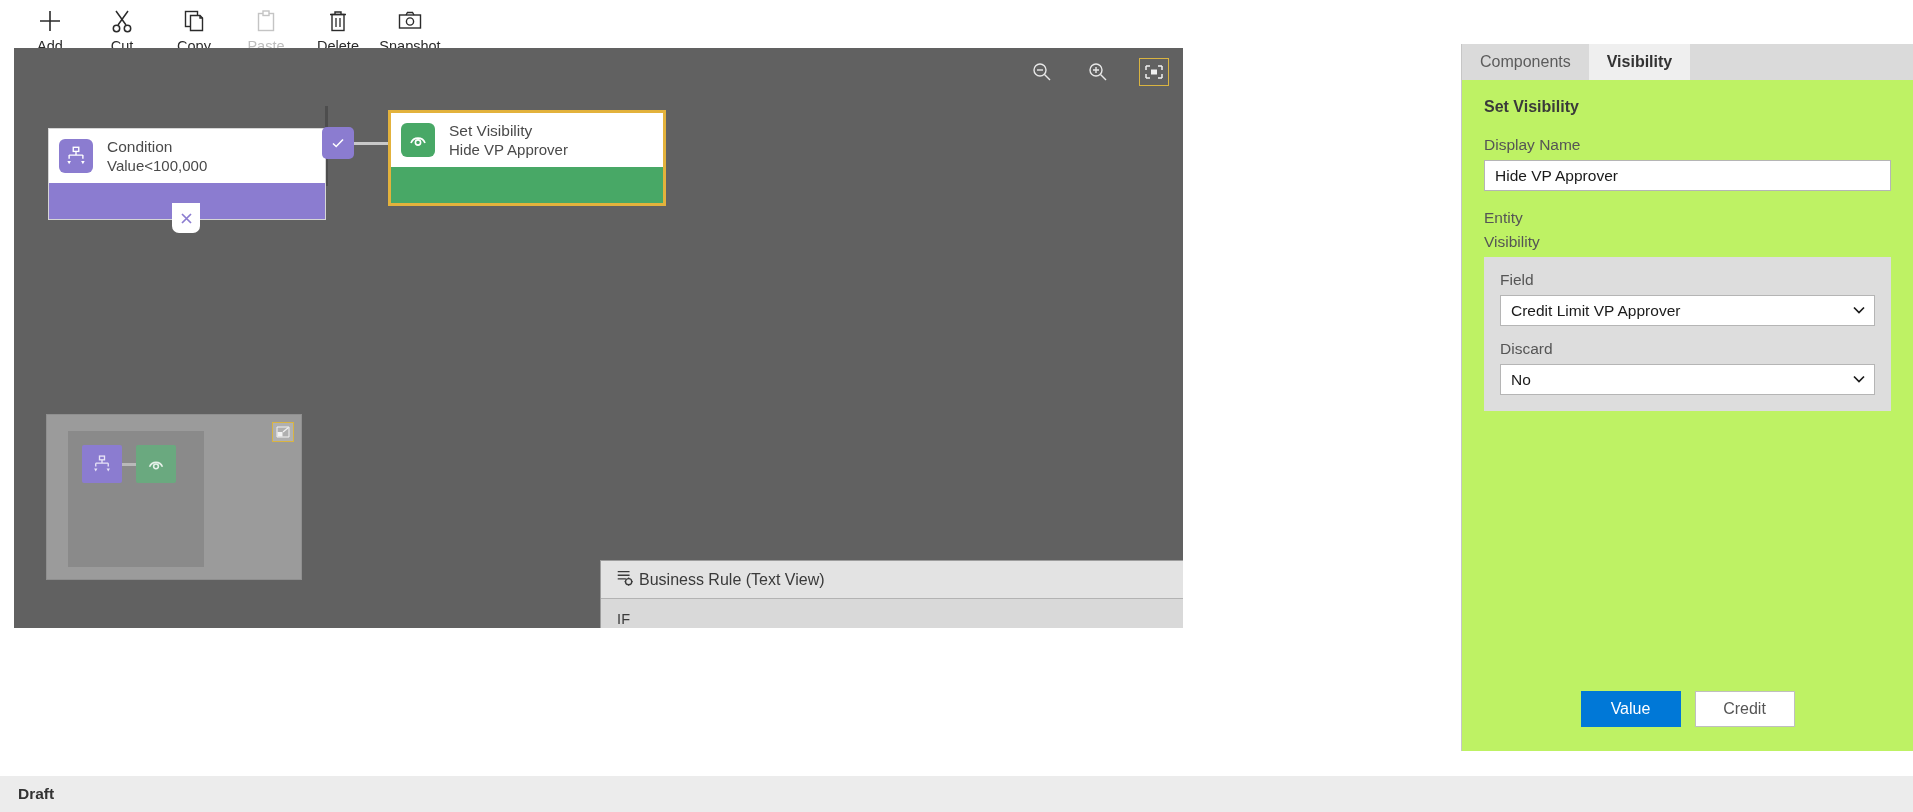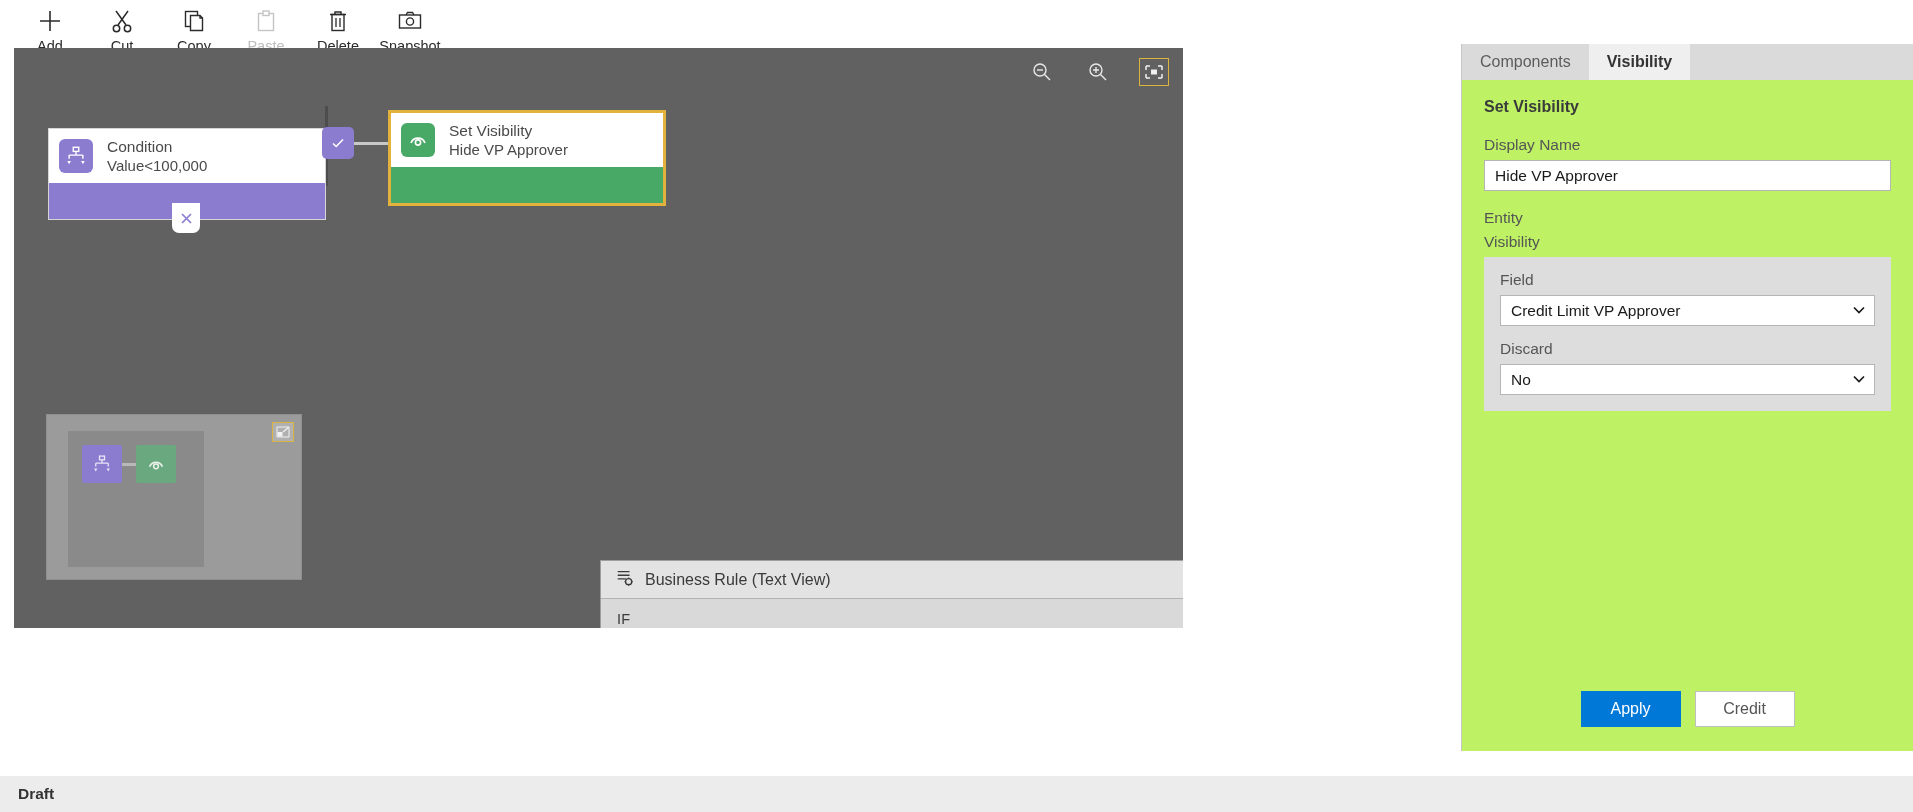--- a/index.html
+++ b/index.html
@@ -124,21 +124,21 @@
   .textview {
     position: absolute; left: 586px; top: 512px;
     width: 812px; height: 142px;
     background: #d9d9d9; border: 1px solid #9d9d9d;
   }
   .tv-head {
     height: 38px; display: flex; align-items: center;
     padding-left: 14px; border-bottom: 1px solid #b3b3b3;
     background: #e3e3e3;
   }
-  .tv-title { font-size: 16px; color: #3a3a3a; margin-left: 10px; }
+  .tv-title { font-size: 16px; color: #3a3a3a; margin-left: 4px; }
   .tv-body { padding: 12px 0 0 16px; position: relative; }
   .tv-kw { font-size: 14.5px; color: #3a3a3a; letter-spacing: .3px; }
 
   
   .rpanel {
     position: absolute; left: 1461px; top: 44px;
     width: 452px; height: 707px;
     background: #bef264;
     border-left: 1px solid #c6c6c6;
   }
@@ -428,21 +428,21 @@
         <span class="sel-arrow">
           <svg width="14" height="14" viewBox="0 0 14 14">
               <path d="M2 4.5 L7 9.5 L12 4.5" stroke="#1a1a1a" stroke-width="1.7" fill="none"></path>
             </svg>
         </span>
       </div>
     </div>
   </div>
 
   <div class="panel-actions">
-    <div class="btn btn-primary">Apply</div>
+    <div class="btn btn-primary">Value</div>
     <div class="btn btn-secondary">Credit</div>
   </div>
 
 </div>
 
 <div class="statusbar">
   <span class="status-text">Draft</span>
 </div>
 
 </body></html>

